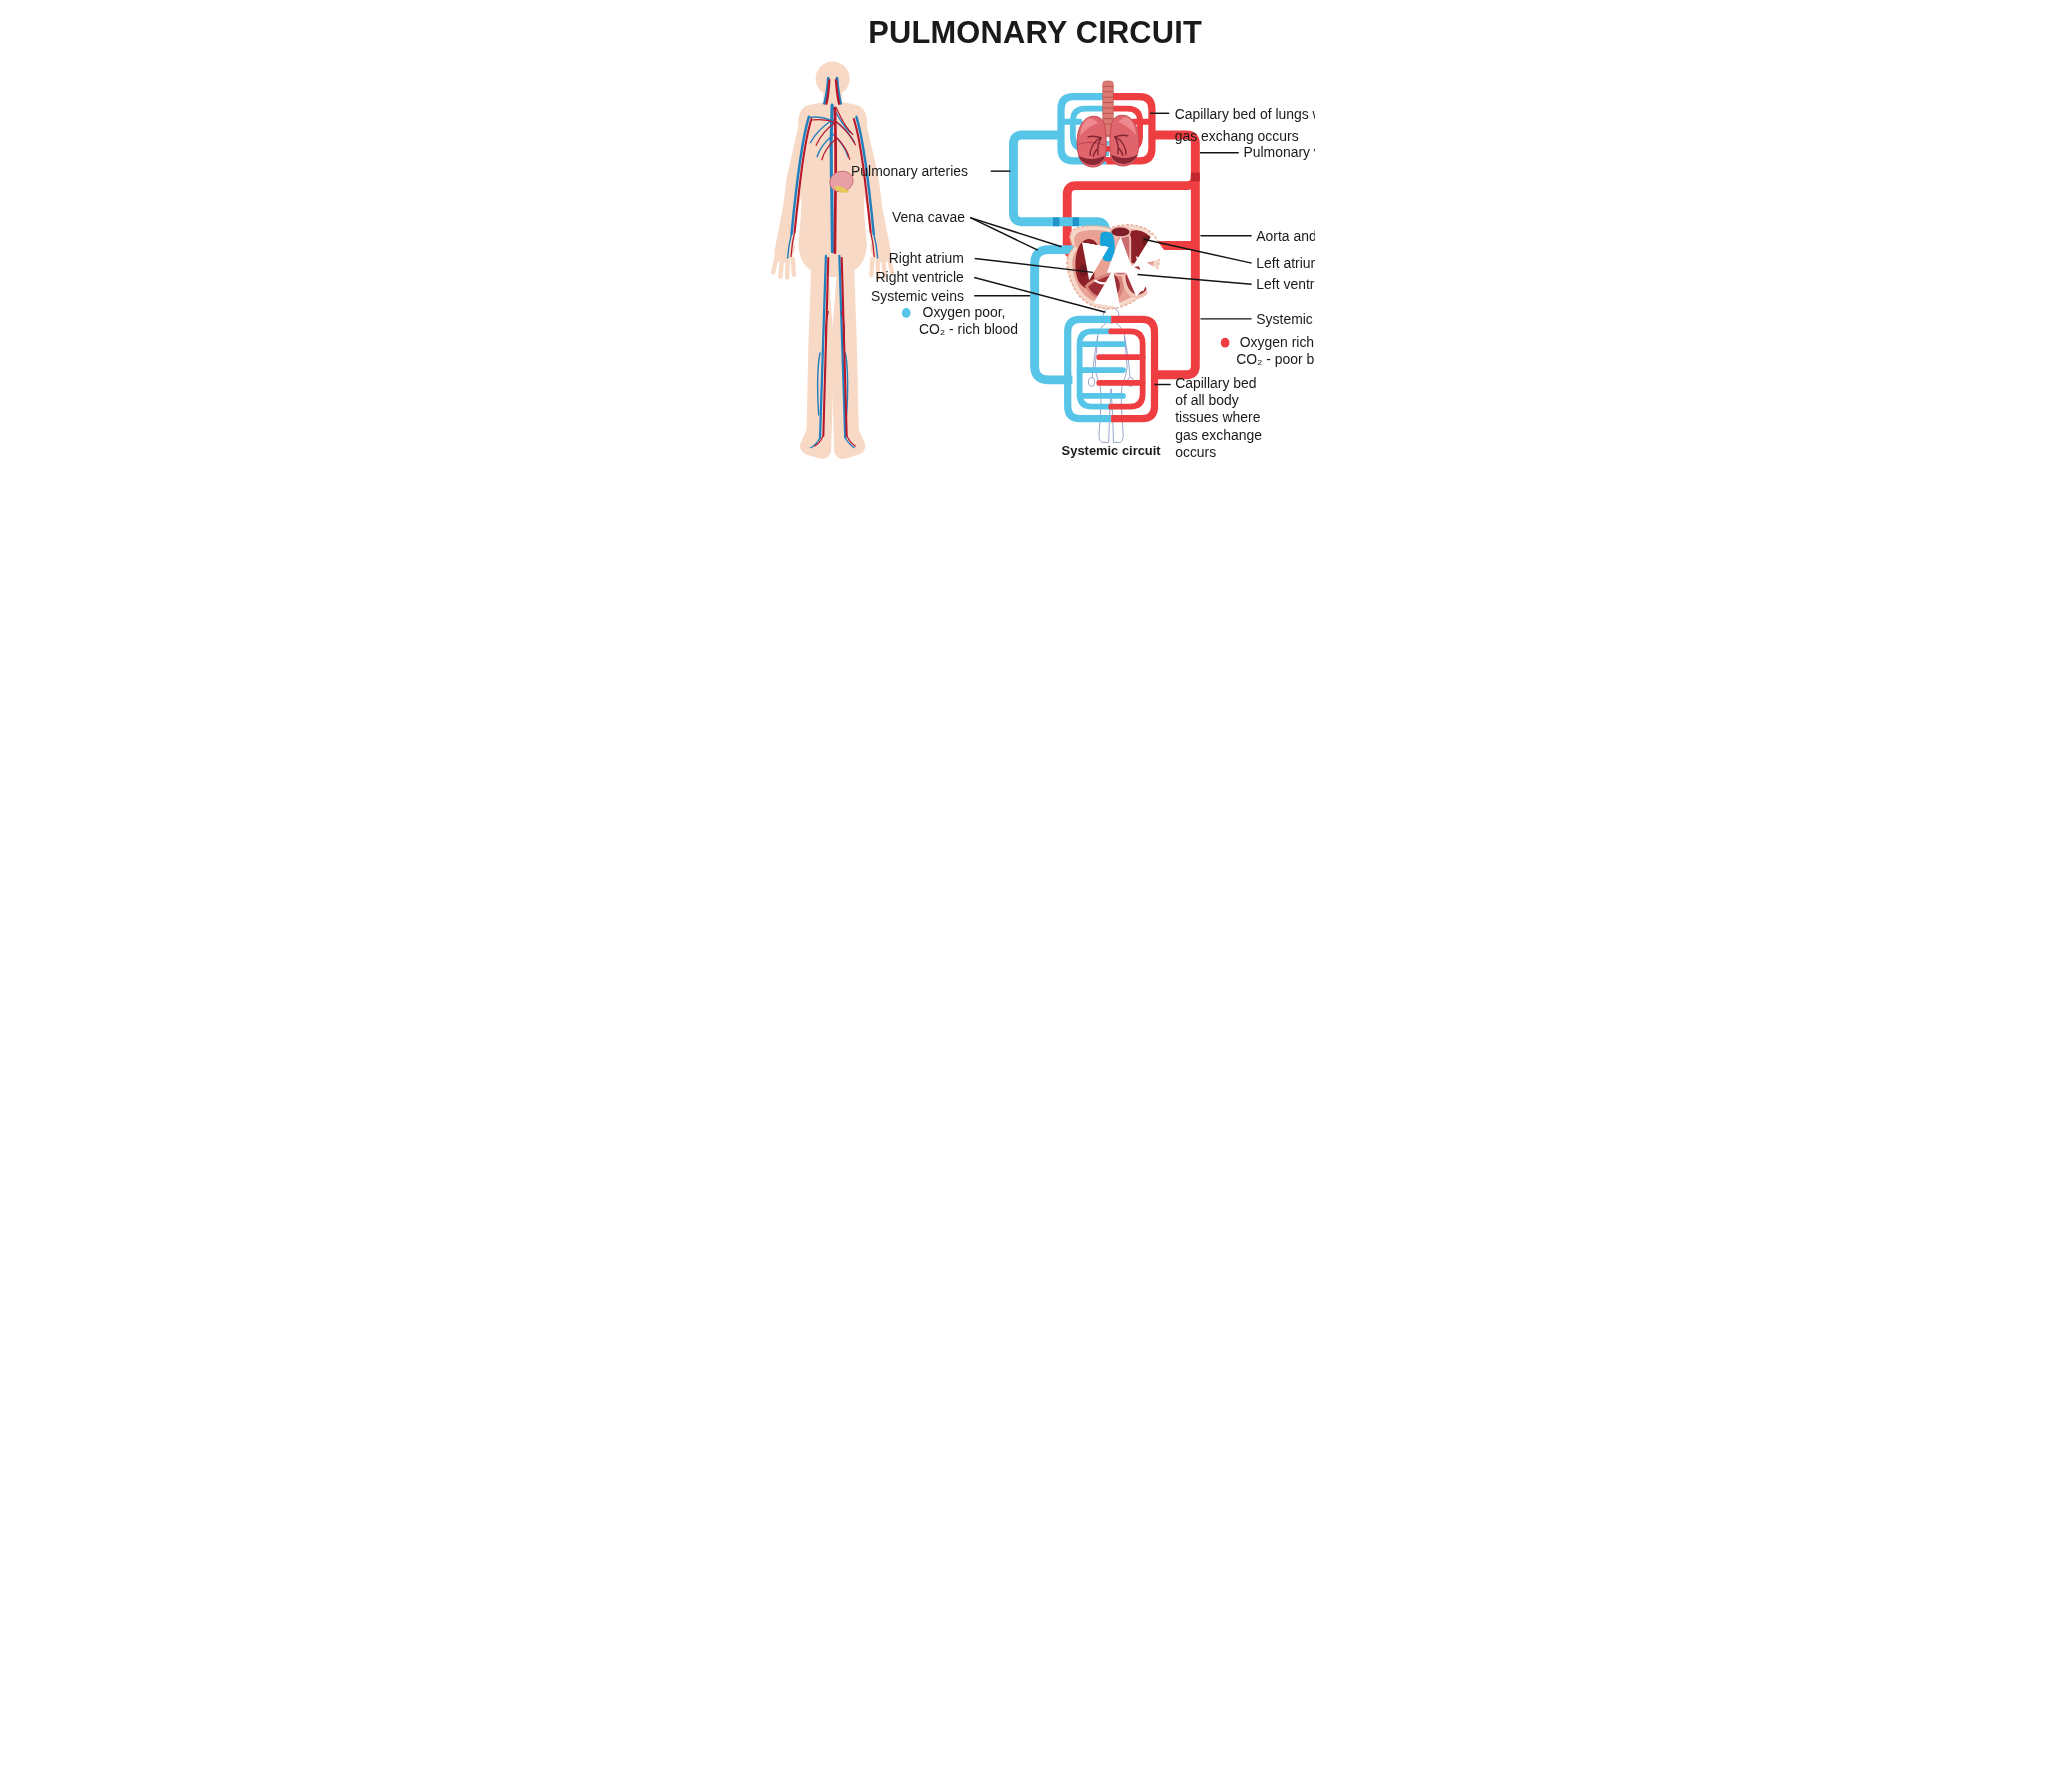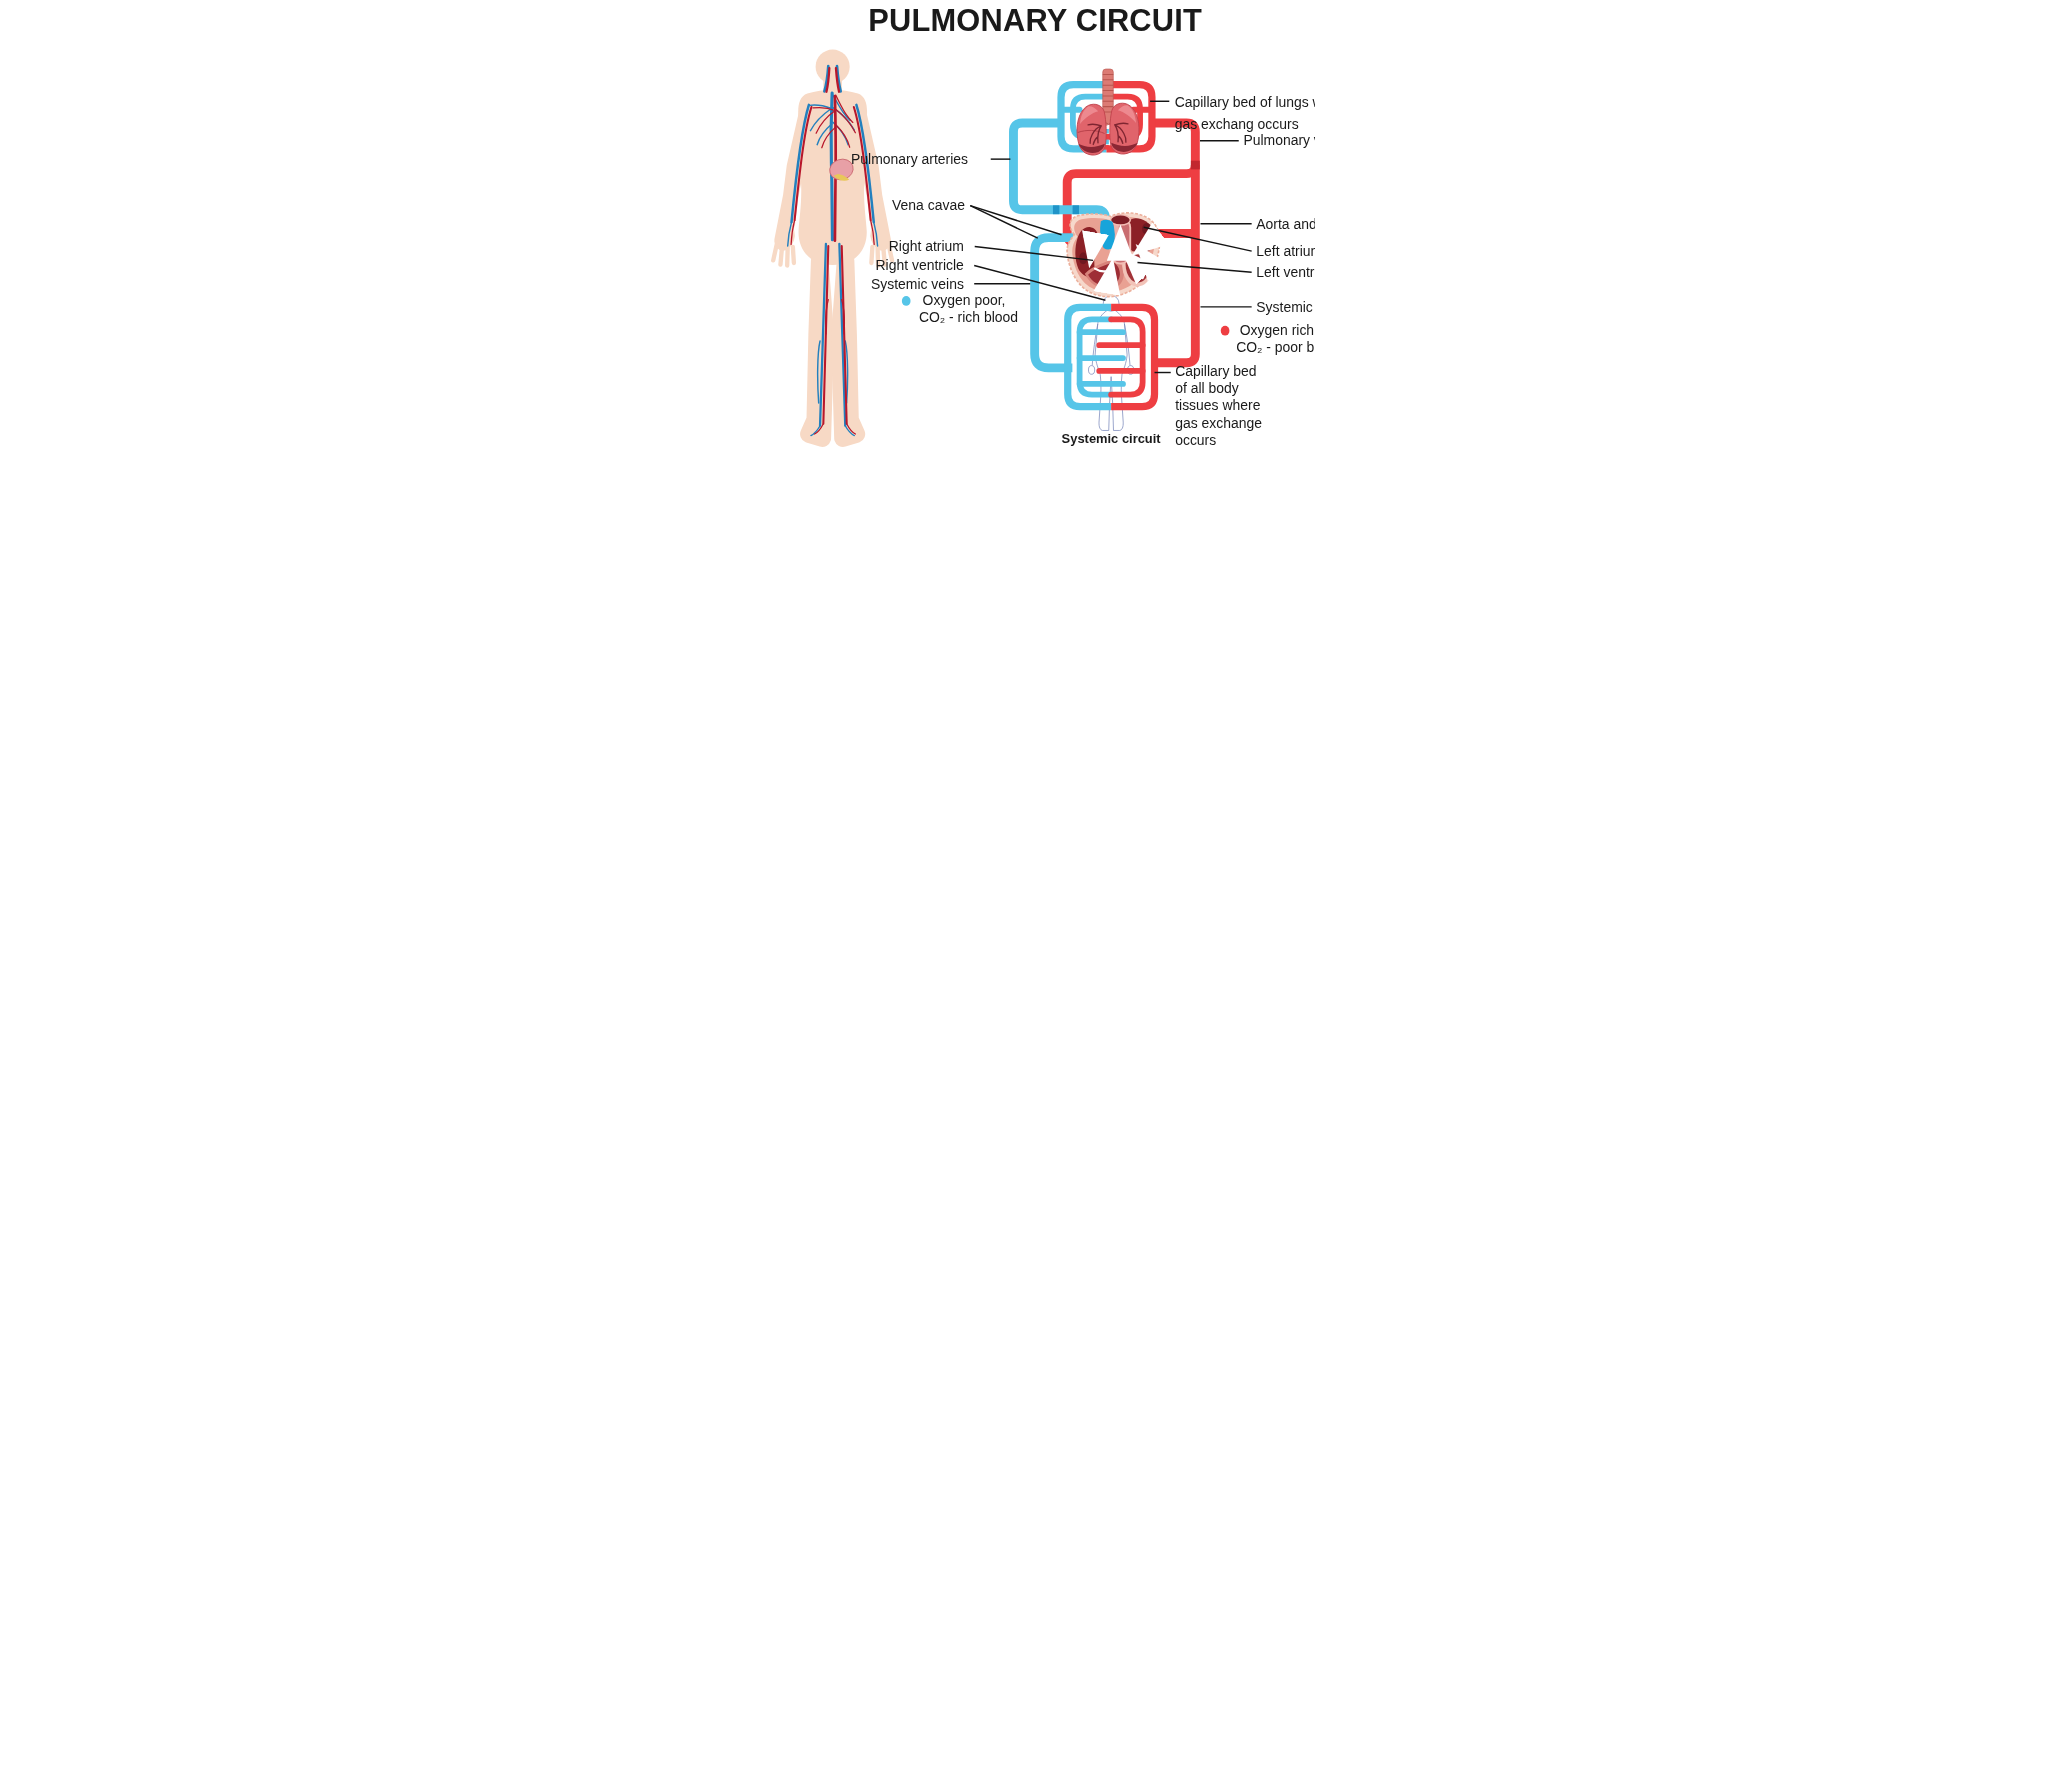--- a/index.html
+++ b/index.html
@@ -1,16 +1,16 @@
 <!DOCTYPE html>
 <html style="font-size:6.6px"><head>
 <meta charset="utf-8">
 <style>
   html,body{margin:0;padding:0;background:#ffffff;}
-  .stage{width:564px;margin:0 auto;}
+  .stage{width:564px;margin:12px auto;}
   .stage svg{display:block;width:100%;height:auto;}
   text{font-family:"Liberation Sans","DejaVu Sans",sans-serif;fill:#1a1a1a;}
   .title-txt{font-size:300px;font-weight:800;letter-spacing:2px;}
   .lbl{font-size:135px;font-weight:400;}
   .lbl-r{text-anchor:end;}
   .lbl-b{font-size:125px;font-weight:700;text-anchor:middle;}
   .leader{stroke:#141414;stroke-width:14;fill:none;}
   .tube-b{stroke:#56C5E8;stroke-width:86;fill:none;}
   .tube-r{stroke:#EE3E42;stroke-width:86;fill:none;}
   .frame-b{stroke:#56C5E8;stroke-width:70;fill:none;}

